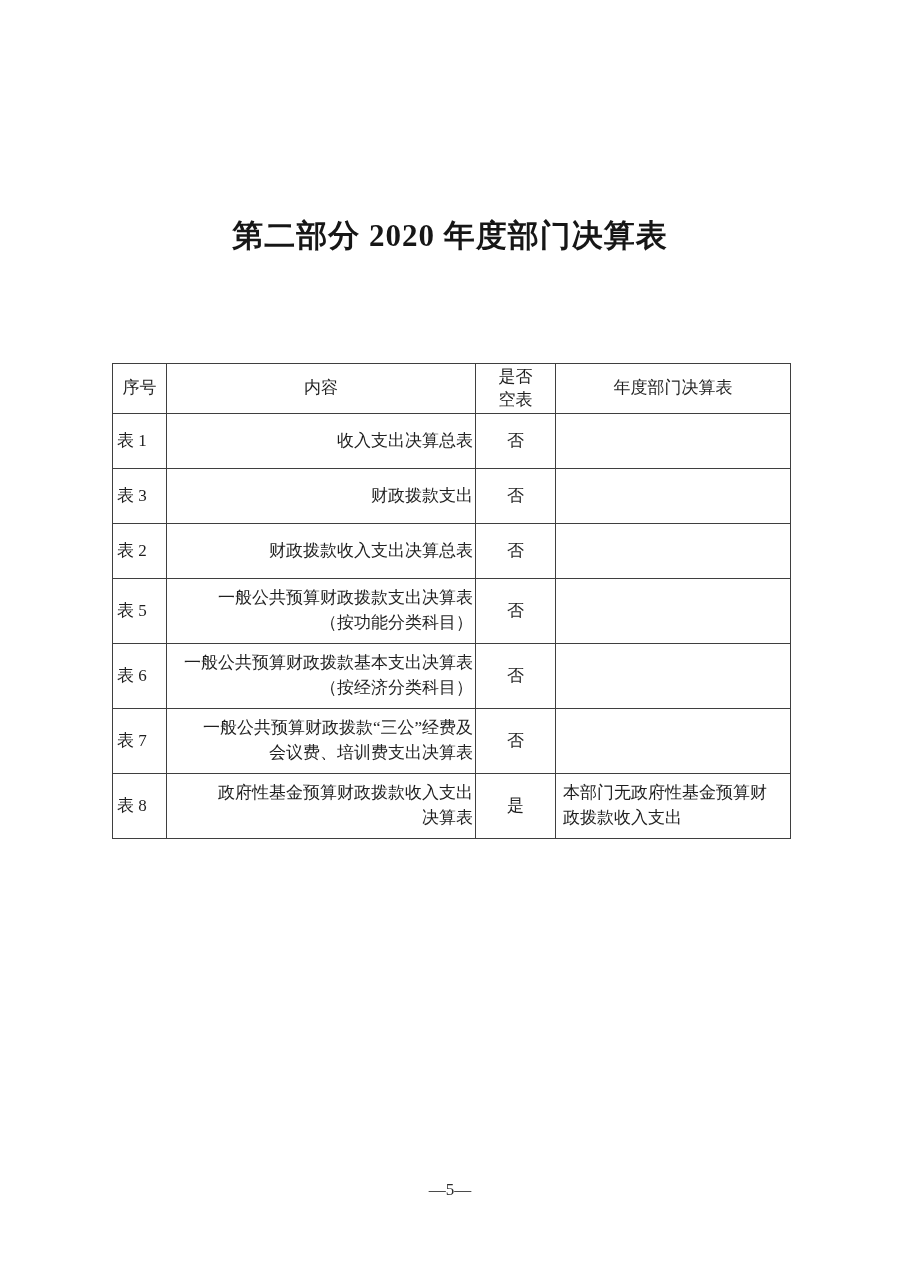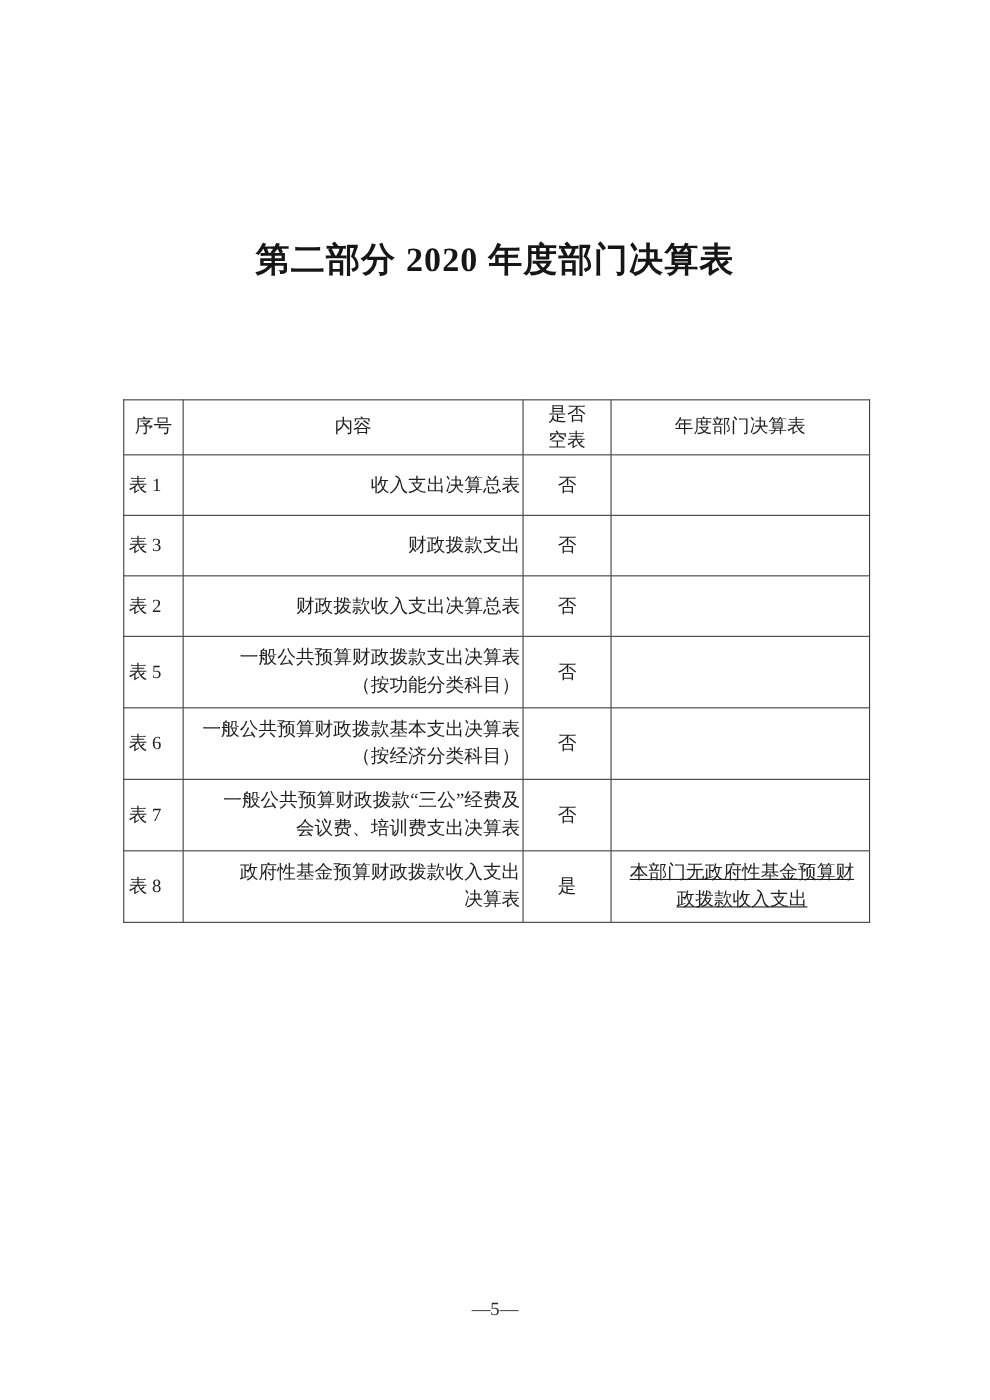--- a/index.html
+++ b/index.html
@@ -53,21 +53,21 @@
   .acct-table th {
     text-align: center;
     line-height: 1.3;
   }
   .acct-table tr.hdr      { height: 50px; }
   .acct-table tr.r-single { height: 55px; }
   .acct-table tr.r-tall   { height: 65px; }
   .cell-no    { text-align: left; }
   .cell-content { text-align: right; padding-left: 5px !important; padding-right: 2px !important; }
   .cell-empty { text-align: center; }
-  .cell-reason{ text-align: center; padding-left: 7px !important; padding-right: 4px !important; text-decoration: underline; }
+  .cell-reason{ text-align: left; padding-left: 7px !important; padding-right: 4px !important; }
   .page-number {
     position: absolute;
     top: 1180px;
     left: 0;
     width: 100%;
     text-align: center;
     font-size: 17px;
     color: #2a2a2a;
   }
 </style>

